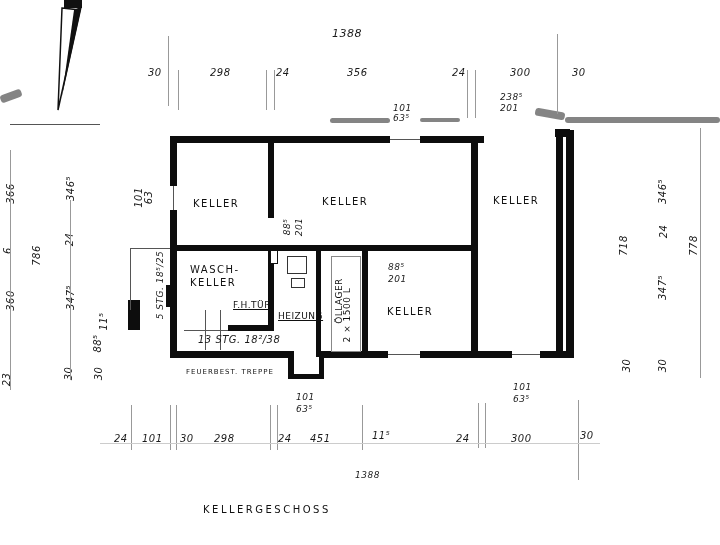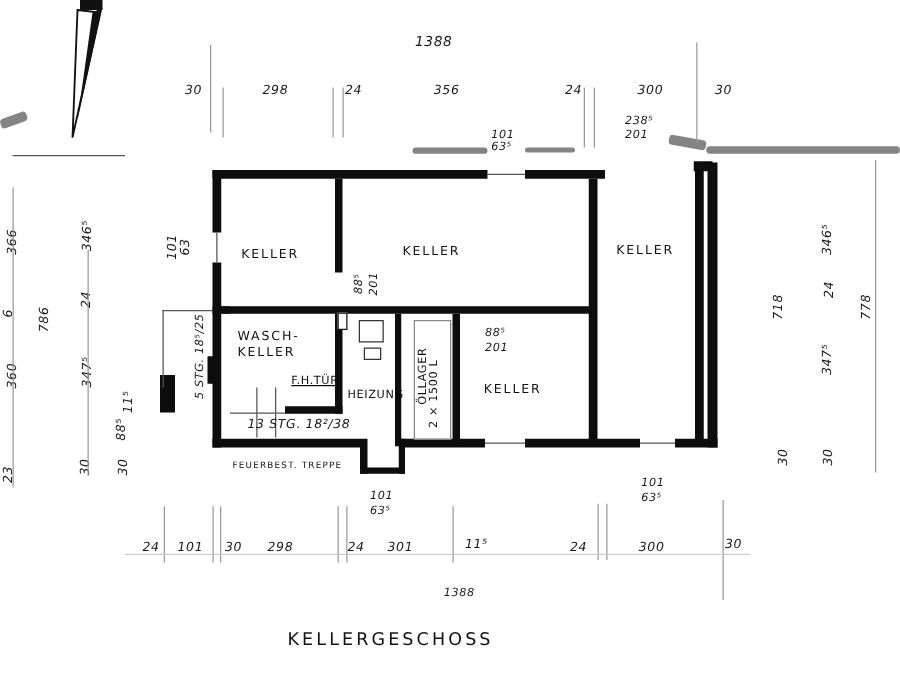--- a/index.html
+++ b/index.html
@@ -97,21 +97,21 @@
 <div class="abs" style="left:270px; top:250px; width:6px; height:12px; border:1px solid #111; background:#fff;"></div>
 
 <div class="abs" style="left:331px; top:256px; width:28px; height:94px; border:1px solid #888;"></div>
 
 <div class="abs label" style="left:193px; top:198px;">KELLER</div>
 <div class="abs label" style="left:322px; top:196px;">KELLER</div>
 <div class="abs label" style="left:493px; top:195px;">KELLER</div>
 <div class="abs label" style="left:387px; top:306px;">KELLER</div>
 <div class="abs label" style="left:190px; top:264px;">WASCH-</div>
 <div class="abs label" style="left:190px; top:277px;">KELLER</div>
-<div class="abs label" style="left:278px; top:311px; font-size:9px; letter-spacing:0.5px;">HEIZUNG</div>
+<div class="abs label" style="left:278px; top:311px; font-size:9px; letter-spacing:0.5px;text-decoration:underline;">HEIZUNG</div>
 <div class="abs label" style="left:233px; top:300px; font-size:9px; letter-spacing:0.5px;text-decoration:underline;">F.H.TÜR</div>
 <div class="abs label vert" style="left:316px; top:296px; font-size:9px; letter-spacing:0.5px;">ÖLLAGER</div>
 <div class="abs label vert" style="left:320px; top:310px; font-size:9px; letter-spacing:0.5px;">2 × 1500 L</div>
 <div class="abs hand" style="left:198px; top:334px;">13 STG. 18²/38</div>
 <div class="abs hand vert" style="left:126px; top:280px; font-size:9px;">5 STG. 18⁵/25</div>
 <div class="abs label" style="left:186px; top:368px; font-size:7px; letter-spacing:1px;">FEUERBEST. TREPPE</div>
 
 <div class="abs hand vert" style="left:279px; top:222px; font-size:9px;">88⁵</div>
 <div class="abs hand vert" style="left:290px; top:222px; font-size:9px;">201</div>
 <div class="abs hand" style="left:388px; top:262px; font-size:9px;">88⁵</div>
@@ -145,30 +145,30 @@
 
 <div class="abs hand" style="left:296px; top:392px; font-size:9px;">101</div>
 <div class="abs hand" style="left:296px; top:404px; font-size:9px;">63⁵</div>
 <div class="abs hand" style="left:513px; top:382px; font-size:9px;">101</div>
 <div class="abs hand" style="left:513px; top:394px; font-size:9px;">63⁵</div>
 <div class="abs hand" style="left:114px; top:433px;">24</div>
 <div class="abs hand" style="left:142px; top:433px;">101</div>
 <div class="abs hand" style="left:180px; top:433px;">30</div>
 <div class="abs hand" style="left:214px; top:433px;">298</div>
 <div class="abs hand" style="left:278px; top:433px;">24</div>
-<div class="abs hand" style="left:310px; top:433px;">301</div>
+<div class="abs hand" style="left:310px; top:433px;">451</div>
 <div class="abs hand" style="left:372px; top:430px;">11⁵</div>
 <div class="abs hand" style="left:456px; top:433px;">24</div>
 <div class="abs hand" style="left:511px; top:433px;">300</div>
 <div class="abs hand" style="left:580px; top:430px;">30</div>
 <div class="dim" style="left:131px; top:405px; width:1px; height:45px;"></div>
 <div class="dim" style="left:170px; top:405px; width:1px; height:45px;"></div>
 <div class="dim" style="left:176px; top:405px; width:1px; height:45px;"></div>
 <div class="dim" style="left:270px; top:405px; width:1px; height:45px;"></div>
 <div class="dim" style="left:277px; top:405px; width:1px; height:45px;"></div>
 <div class="dim" style="left:362px; top:405px; width:1px; height:45px;"></div>
 <div class="dim" style="left:478px; top:403px; width:1px; height:45px;"></div>
 <div class="dim" style="left:485px; top:403px; width:1px; height:45px;"></div>
 <div class="dim" style="left:578px; top:400px; width:1px; height:80px;"></div>
 <div class="dim" style="left:100px; top:443px; width:500px; height:1px; background:#ccc;"></div>
 
 <div class="abs hand" style="left:355px; top:470px; font-size:9px;">1388</div>
-<div class="abs label" style="left:203px; top:504px; font-size:14px; letter-spacing:2.5px;margin-left:27px;">KELLERGESCHOSS</div>
+<div class="abs label" style="left:203px; top:504px; font-size:10px; letter-spacing:2.5px;">KELLERGESCHOSS</div>
 
 </body></html>

